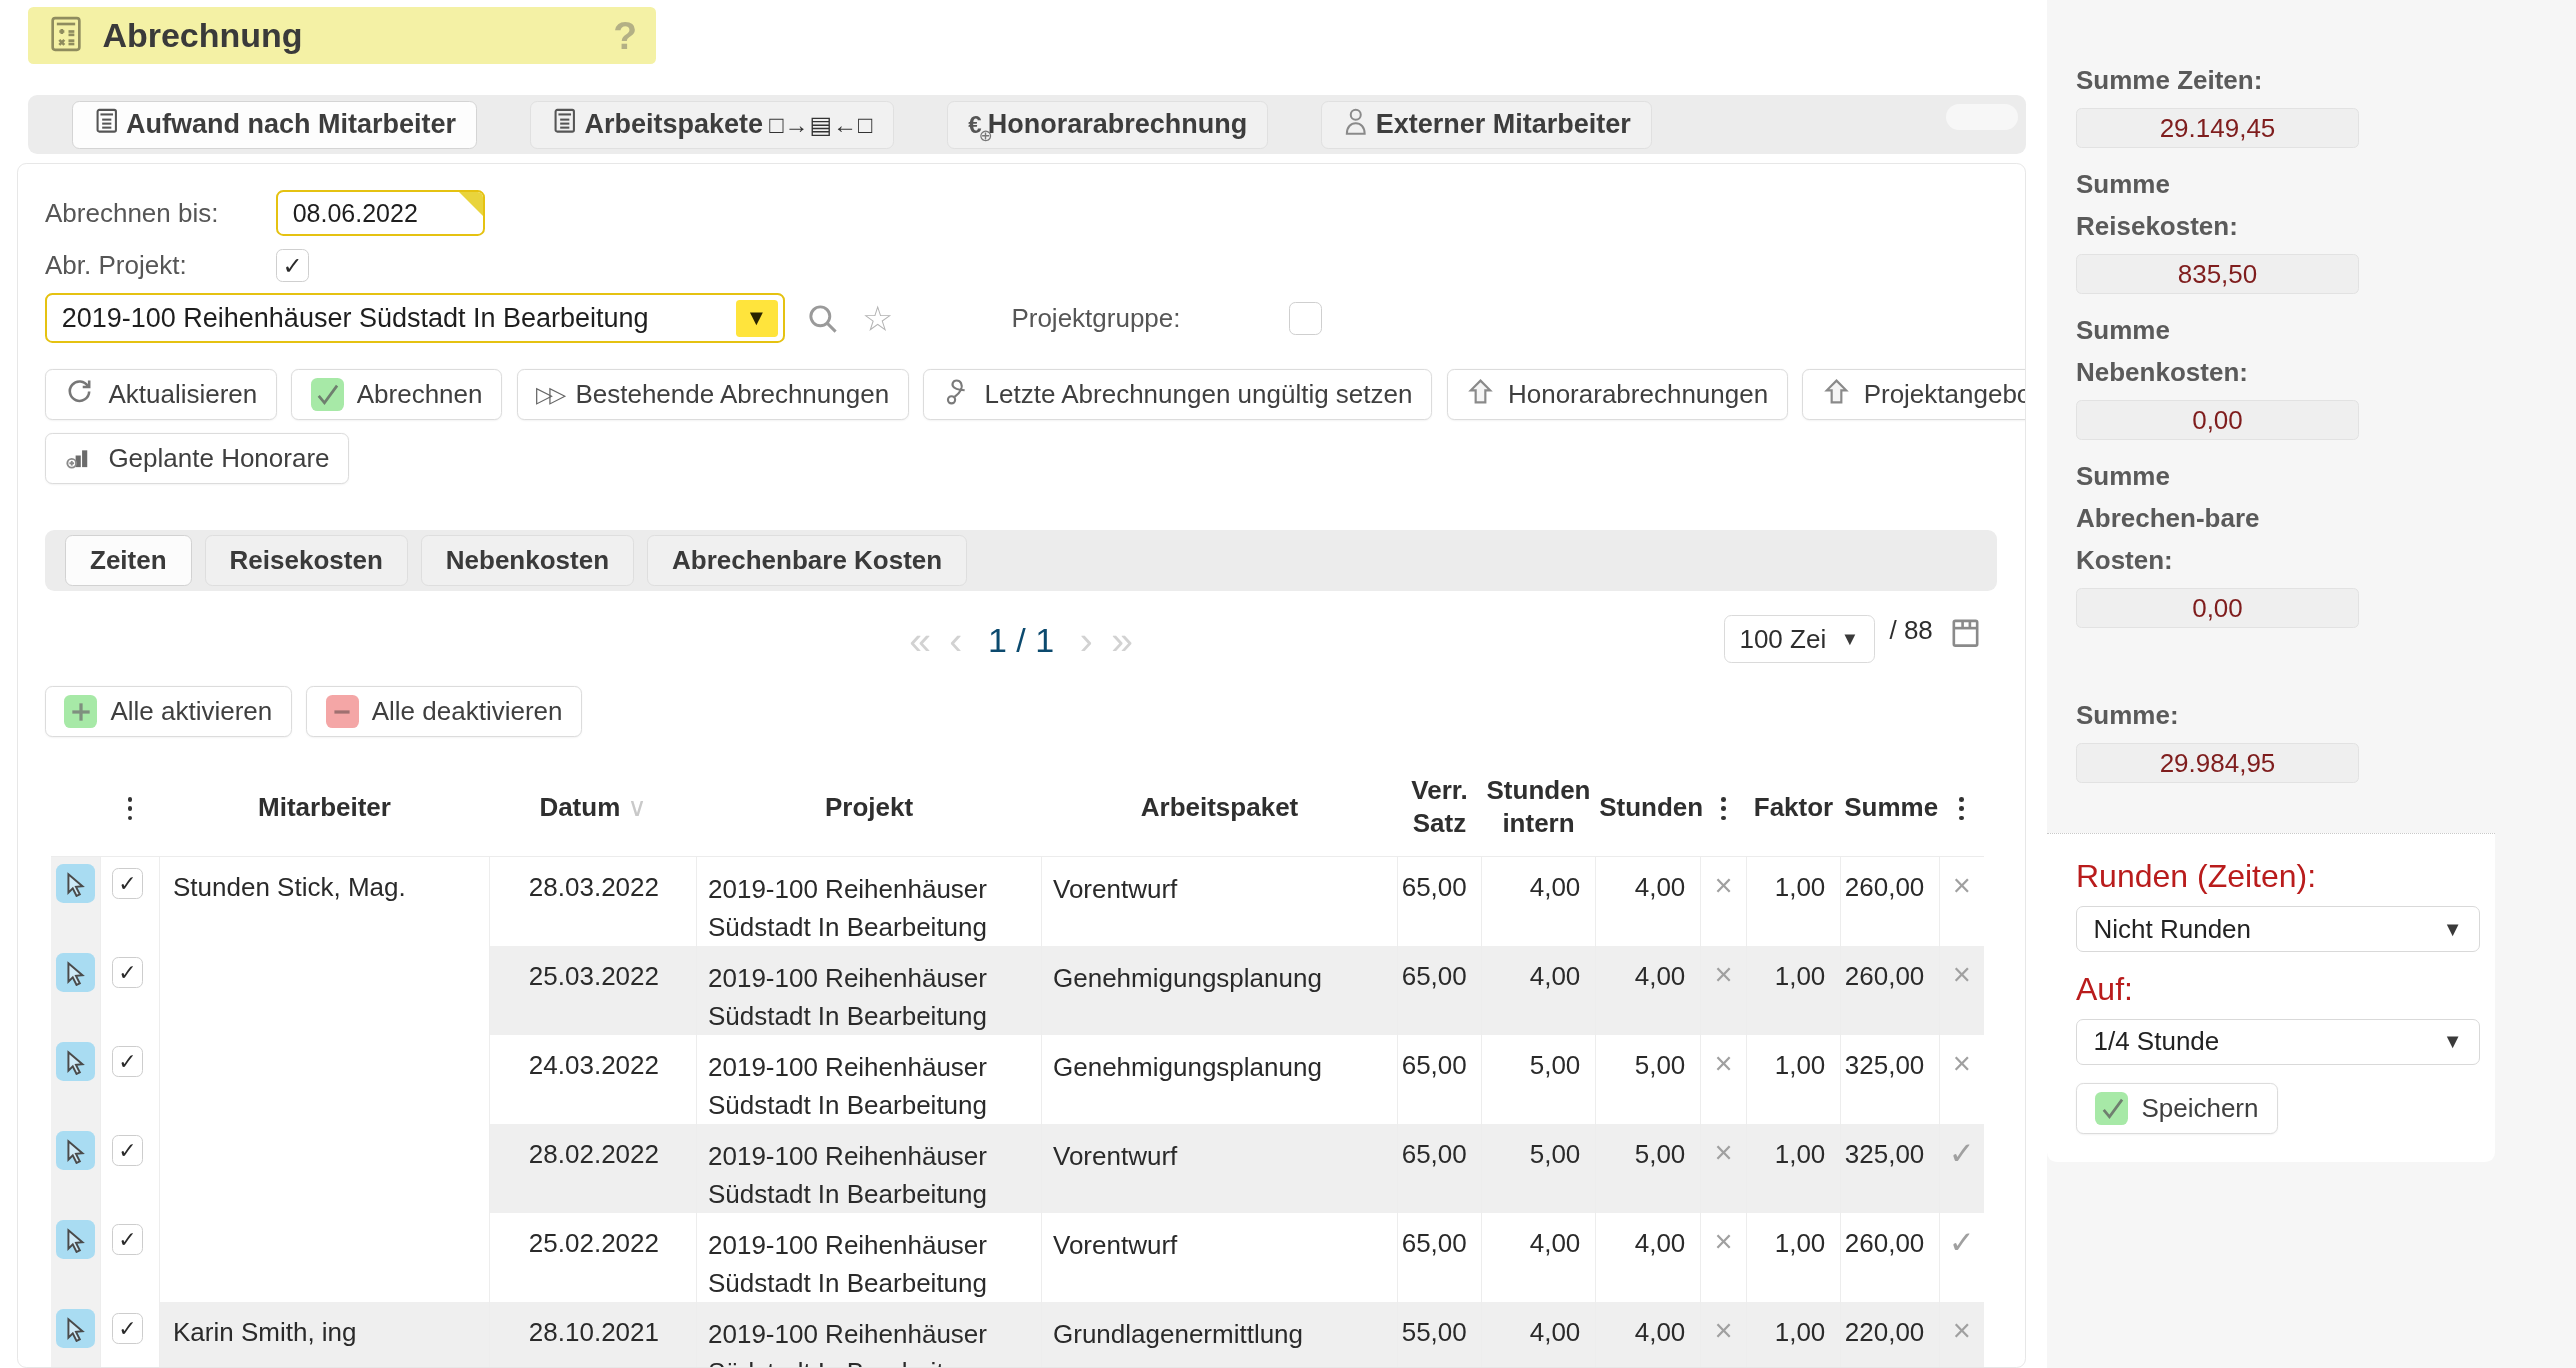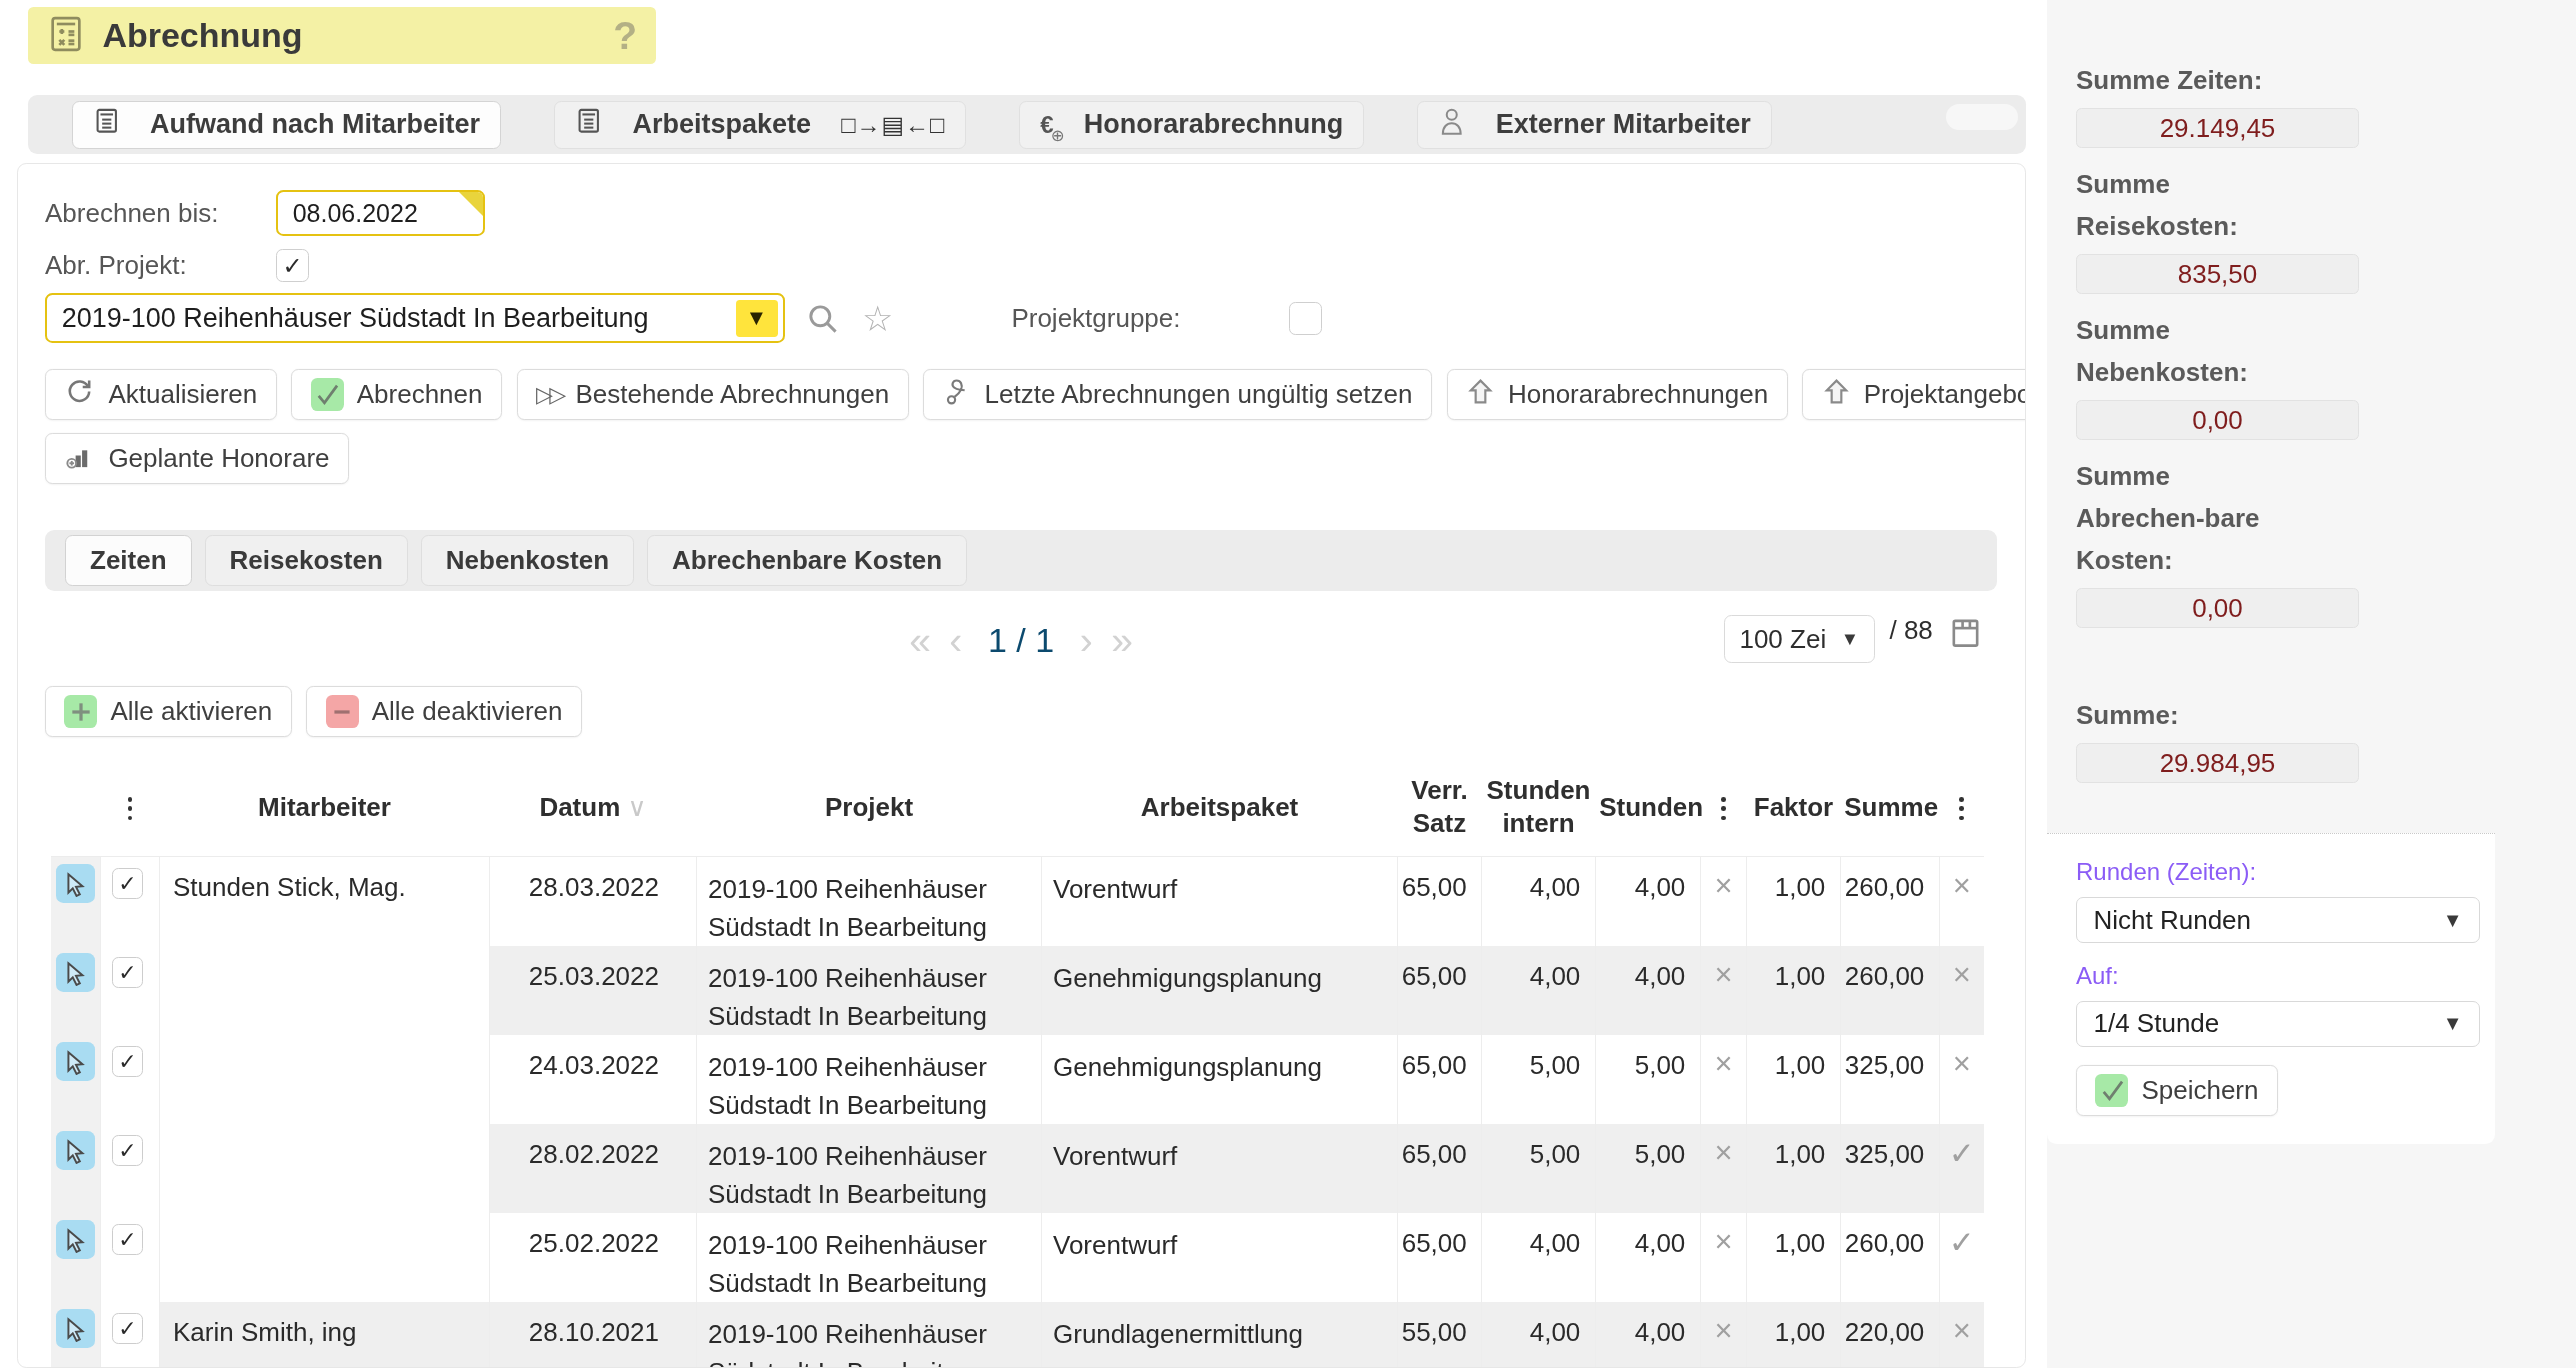--- a/index.html
+++ b/index.html
@@ -17,21 +17,21 @@
     width: 283px; height: 40px; background: #efefef; border: 0.9px solid #e2e2e2; border-radius: 5.5px;
     display: flex; align-items: center; justify-content: center;
     font-size: 26px; color: #7f1d1d; margin: 7.3px 0 14.7px 0;
   }
   .sum-gap { height: 51px; }
   .runden-panel {
     margin-top: 50px; width: 448px; background: #ffffff;
     border-top: 1.8px dotted #c9c9c9; border-radius: 0 0 9.2px 9.2px;
     padding: 24px 0 27.5px 29px; margin-left: 0;
   }
-  .side-label-dark { font-size: 24px; color: #8b5cf6; margin-bottom: 11px; }
+  .side-label-dark { font-size: 32px; color: #b91c1c; margin-bottom: 11px; }
   .side-select {
     width: 404px; height: 46px; background: #fff; border: 0.9px solid #d9d9d9; border-radius: 7px;
     display: flex; align-items: center; padding: 0 16.5px; font-size: 26px; color: #222;
     margin-bottom: 18.4px; cursor: pointer;
   }
   .side-select .tri { margin-left: auto; font-size: 20px; color: #3a3a3a; }
 
   
   .page-header {
     position: absolute; left: 27.5px; top: 7.3px; width: 628px; height: 57px;
@@ -42,21 +42,21 @@
   .help-q { margin-left: auto; font-size: 39px; font-weight: bold; color: #b3b085; cursor: pointer; }
 
   
   .tab-bar {
     position: absolute; left: 27.5px; top: 95px; width: 1998px; height: 59px;
     background: #ececec; border-radius: 9.2px;
     display: flex; align-items: center; padding-left: 44px; gap: 53px;
   }
   .tab {
     height: 48px; background: #f1f1f1; border: 0.9px solid #e0e0e0; border-radius: 7.3px;
-    display: inline-flex; align-items: center; gap: 30px; padding: 0 20px;
+    display: inline-flex; align-items: center; gap: 6px; padding: 0 20px;
     font-size: 27px; font-weight: bold; color: #3d3d3d; white-space: nowrap; cursor: pointer;
   }
   .tab.active { background: #fdfdfd; border-color: #d4d4d4; }
   .tab .glyphs { font-weight: normal; font-size: 24px; color: #333; letter-spacing: 0.9px; }
   .euro-icon { position: relative; font-size: 24px; font-weight: bold; color: #555; line-height: 1; }
   .euro-icon .euro-sub { position: absolute; right: -11px; bottom: -7.3px; font-size: 16.5px; font-weight: normal; color: #777; }
   .tab-pill { position: absolute; right: 7.3px; top: 9.2px; width: 72px; height: 26px; background: #f7f7f7; border-radius: 13px; }
 
   
   .panel {

